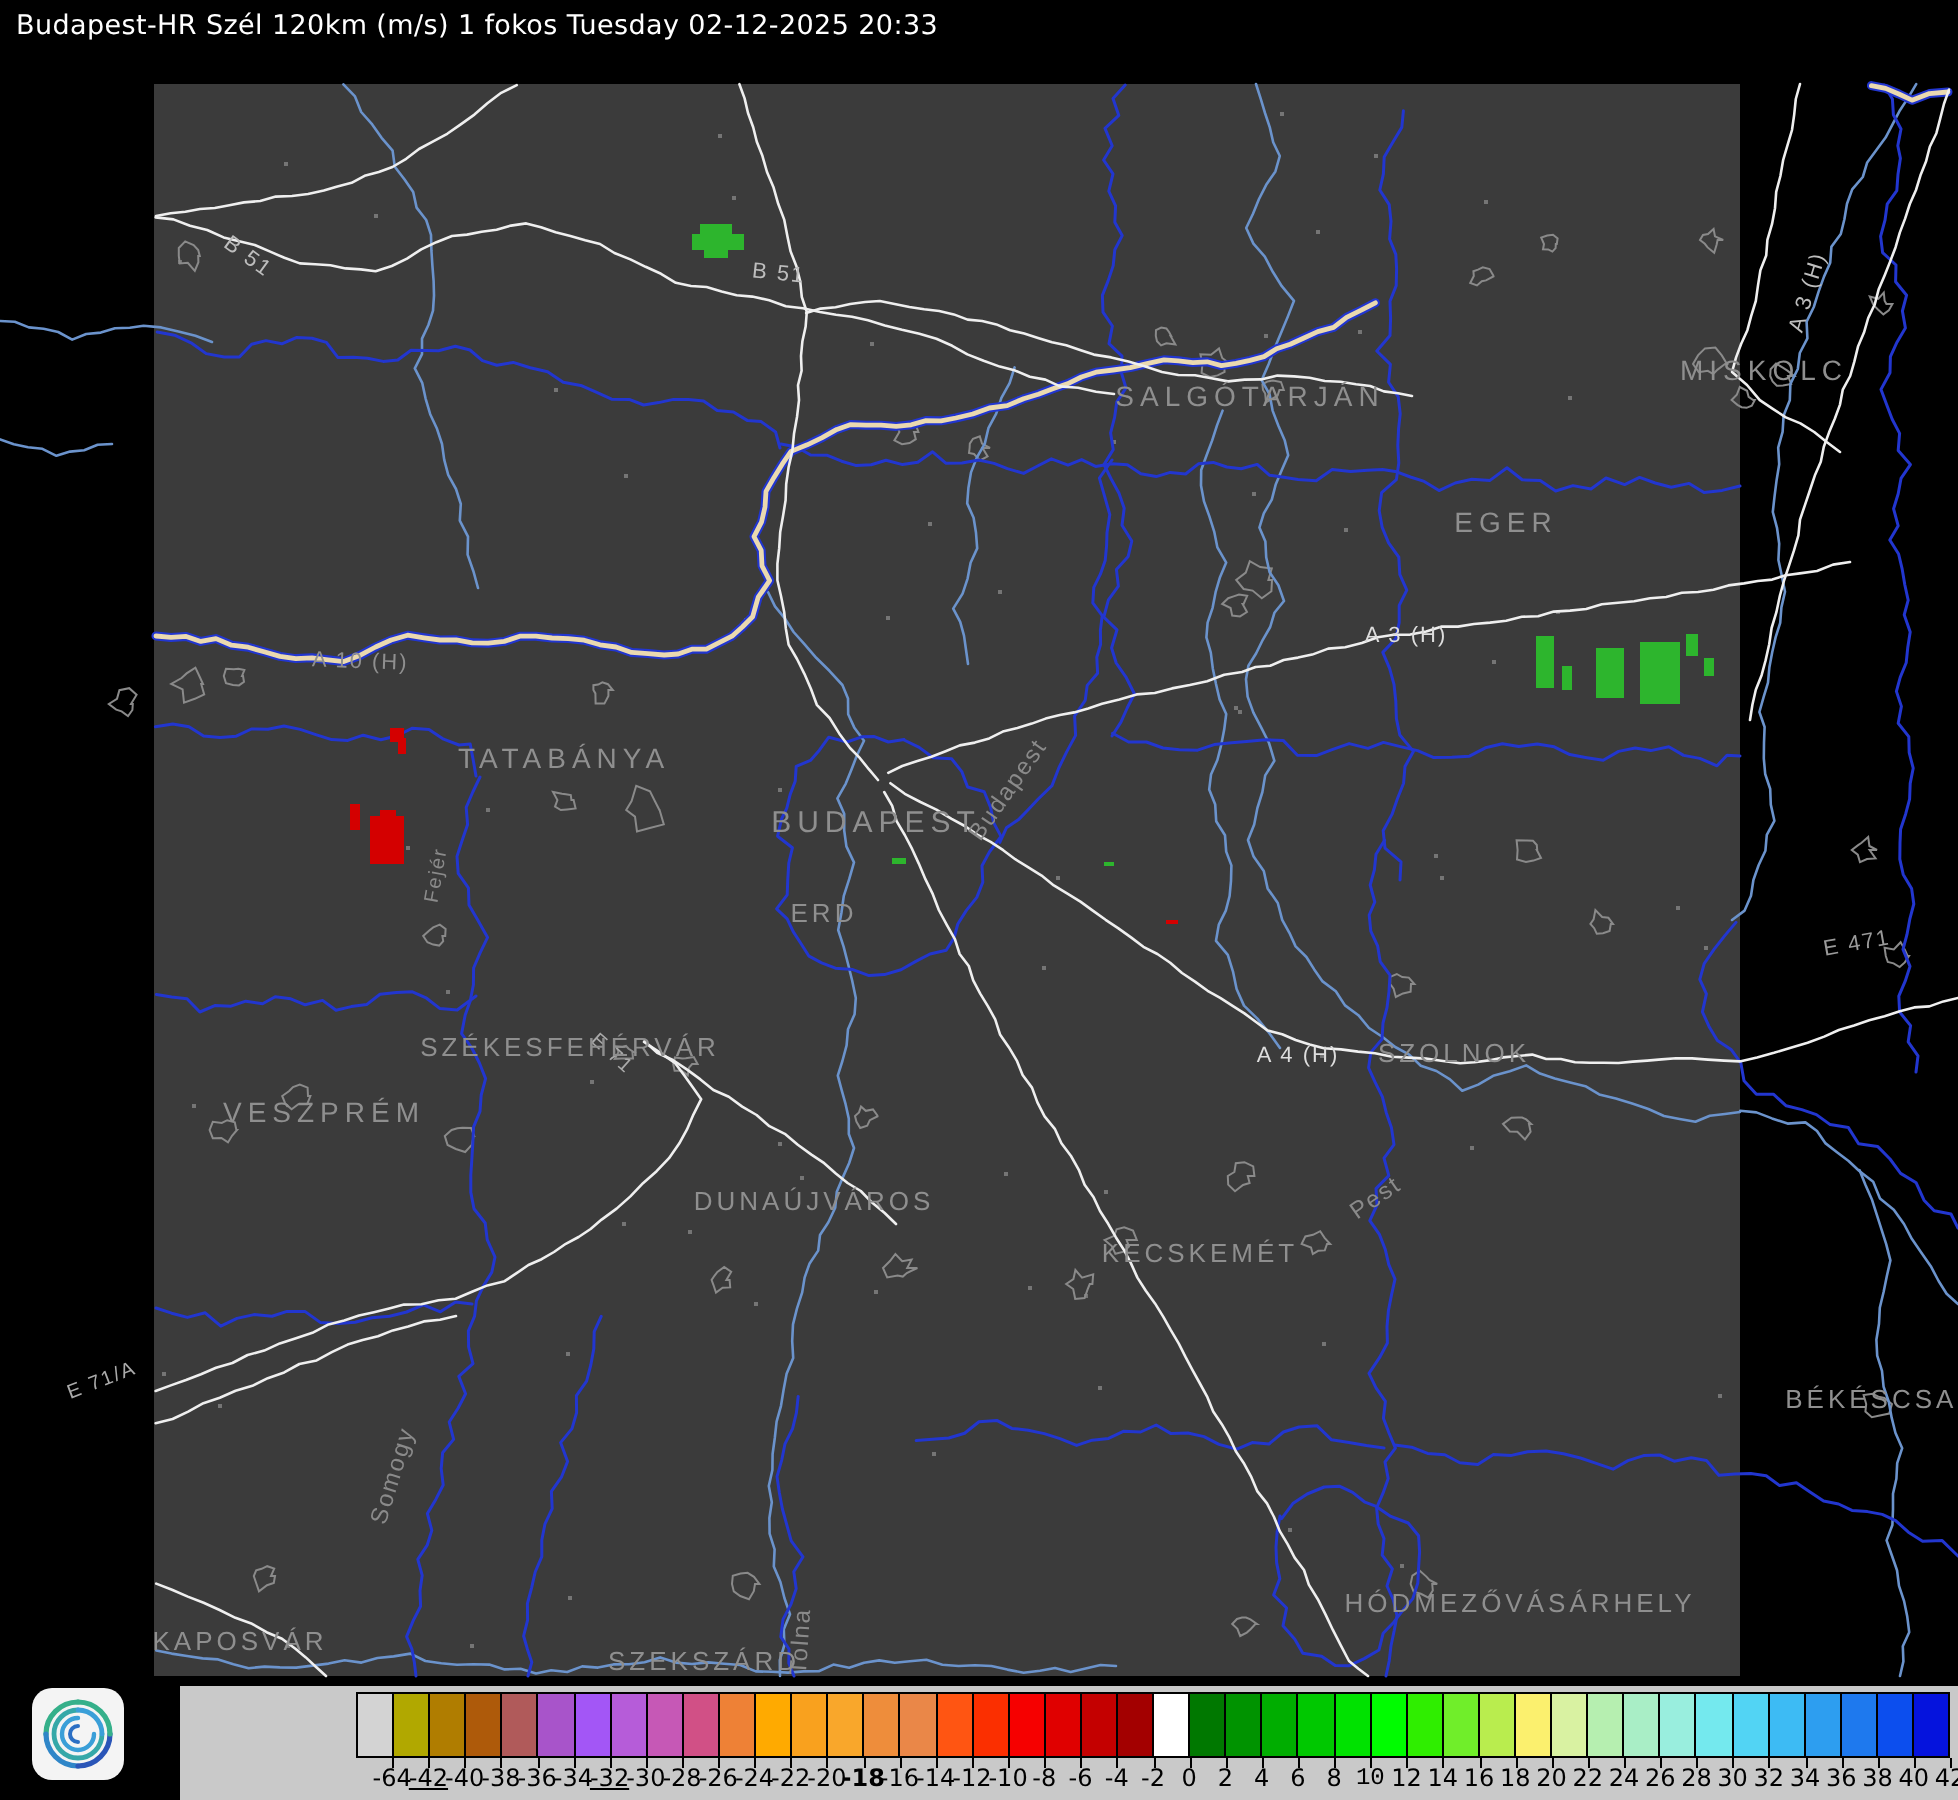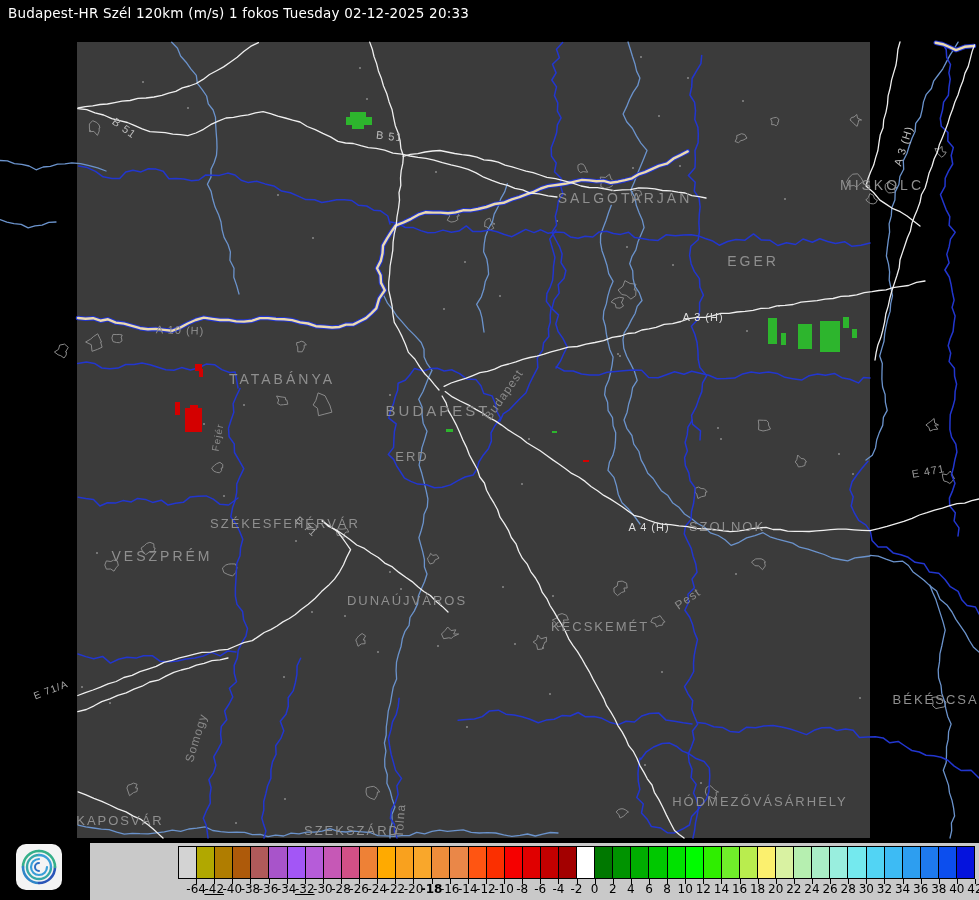--- a/index.html
+++ b/index.html
@@ -346,21 +346,21 @@
         <div class="cblabel" style="left: 504.614px;">0</div>
         <div class="cbtick" style="left: 522.727px;"></div>
         <div class="cblabel" style="left: 522.727px;">2</div>
         <div class="cbtick" style="left: 540.841px;"></div>
         <div class="cblabel" style="left: 540.841px;">4</div>
         <div class="cbtick" style="left: 558.955px;"></div>
         <div class="cblabel" style="left: 558.955px;">6</div>
         <div class="cbtick" style="left: 577.068px;"></div>
         <div class="cblabel" style="left: 577.068px;">8</div>
         <div class="cbtick" style="left: 595.182px;"></div>
-        <div class="cblabel" style="left: 595.182px;">10</div>
+        <div class="cblabel" style="left: 595.182px; font-family: Liberation Mono, monospace;">10</div>
         <div class="cbtick" style="left: 613.295px;"></div>
         <div class="cblabel" style="left: 613.295px;">12</div>
         <div class="cbtick" style="left: 631.409px;"></div>
         <div class="cblabel" style="left: 631.409px;">14</div>
         <div class="cbtick" style="left: 649.523px;"></div>
         <div class="cblabel" style="left: 649.523px;">16</div>
         <div class="cbtick" style="left: 667.636px;"></div>
         <div class="cblabel" style="left: 667.636px;">18</div>
         <div class="cbtick" style="left: 685.75px;"></div>
         <div class="cblabel" style="left: 685.75px;">20</div>

